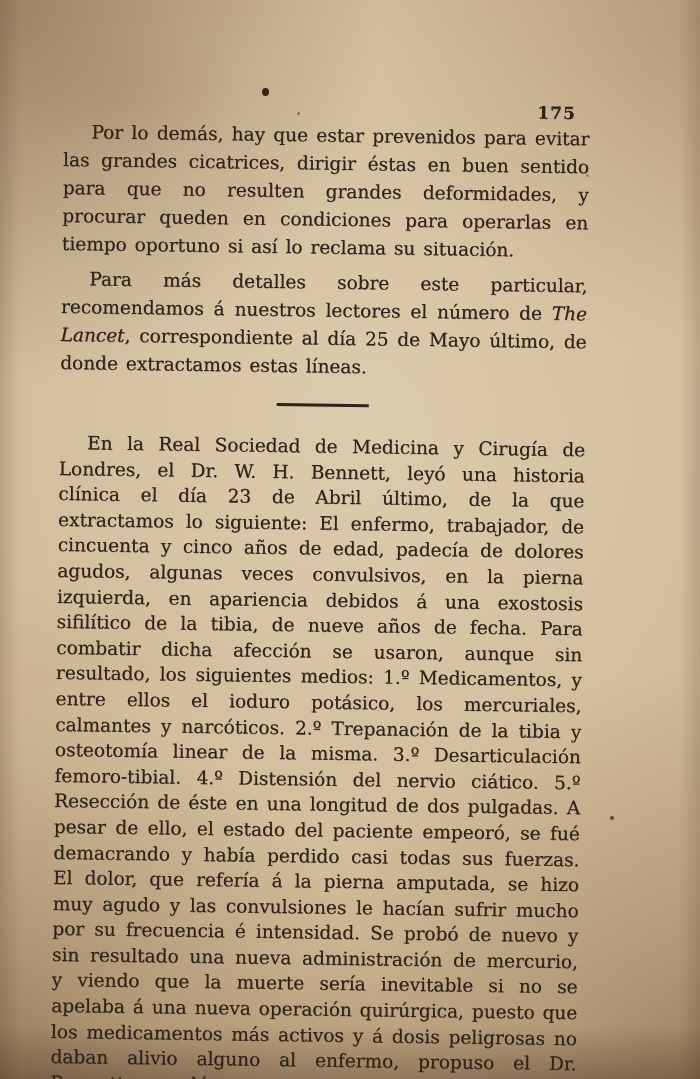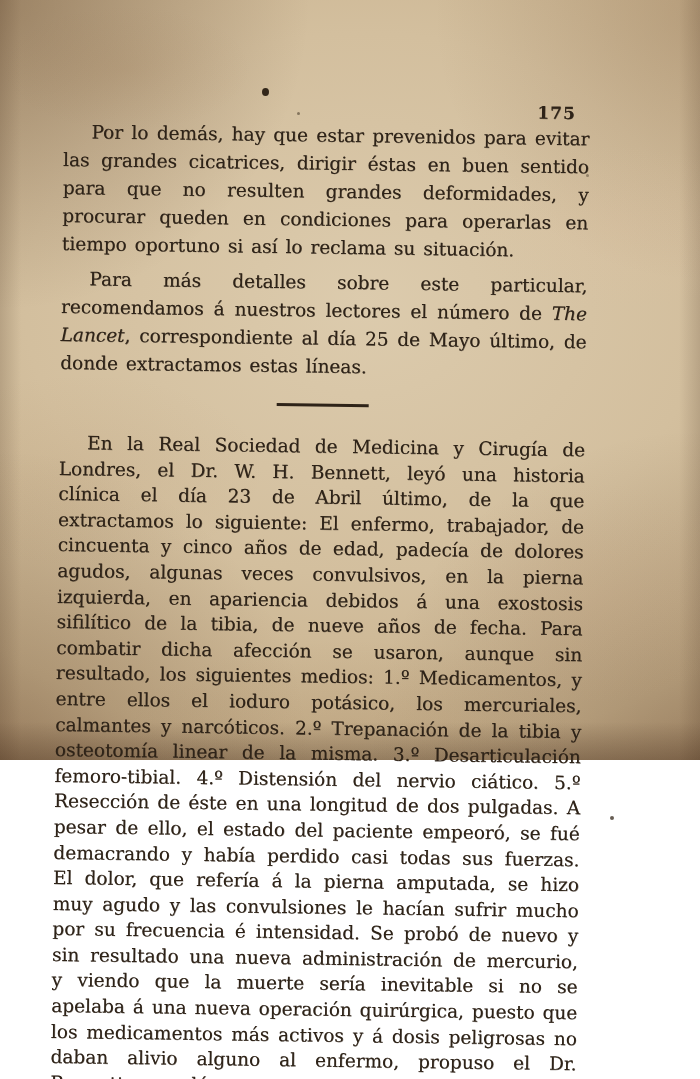--- a/index.html
+++ b/index.html
@@ -9,21 +9,21 @@
     --paper-edge: #8f7252;
     --ink: #2e2318;
   }
   * { margin: 0; padding: 0; box-sizing: border-box; }
   html, body { width: 700px; height: 1079px; overflow: hidden; }
   body { font-family: "DejaVu Serif", "Liberation Serif", serif; }
 
   .photo {
     position: relative;
     width: 700px;
-    height: 760px;
+    height: 1079px;
     background:
       radial-gradient(circle at 0% 0%, rgba(80,52,30,0.38), rgba(80,52,30,0) 30%),
       radial-gradient(circle at 100% 2%, rgba(110,75,45,0.22), rgba(110,75,45,0) 26%),
       radial-gradient(circle at 0% 100%, rgba(80,52,30,0.30), rgba(80,52,30,0) 30%),
       radial-gradient(circle at 100% 100%, rgba(80,52,30,0.28), rgba(80,52,30,0) 32%),
       linear-gradient(to top, rgba(62,40,24,0.35), rgba(62,40,24,0) 5%),
       linear-gradient(to right, rgba(62,40,24,0.18), rgba(62,40,24,0) 3%),
       linear-gradient(to left, rgba(62,40,24,0.18), rgba(62,40,24,0) 3%),
       radial-gradient(ellipse 115% 85% at 52% 40%,
         var(--paper-light) 0%, var(--paper) 42%,

